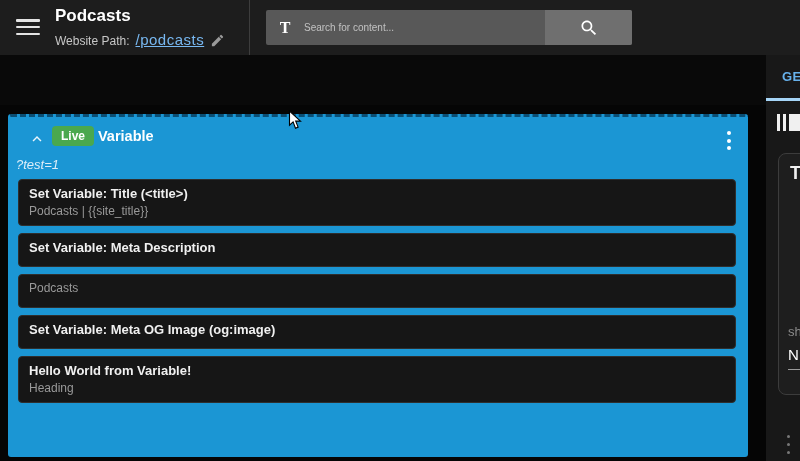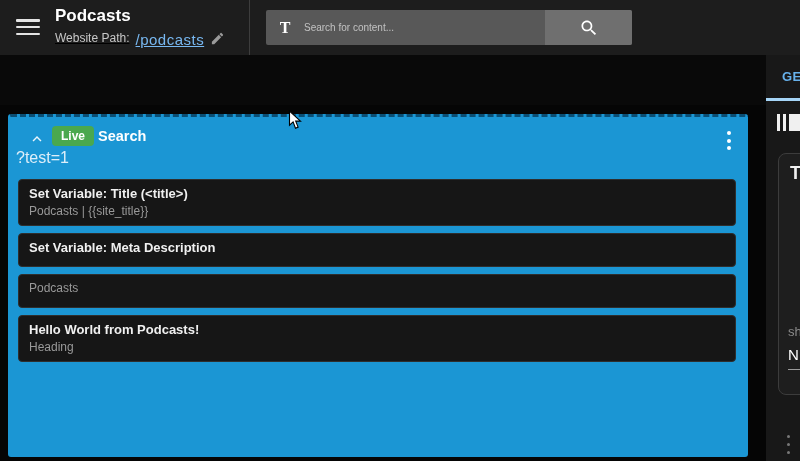--- a/index.html
+++ b/index.html
@@ -5,21 +5,21 @@
   * { margin:0; padding:0; box-sizing:border-box; }
   html,body { width:800px; height:461px; overflow:hidden; background:#000; }
   body { font-family:"Liberation Sans", sans-serif; position:relative; }
   .app { position:absolute; inset:0; width:720px; height:461px; background:#050505; }
 
   
   .topbar { position:absolute; left:0; top:0; width:800px; height:55px; background:#1d1d1d; }
   .hamburger { position:absolute; left:16px; top:16px; width:24px; height:22px; display:flex; flex-direction:column; justify-content:space-between; padding:3px 0; cursor:pointer; }
   .hamburger span { display:block; height:2.5px; background:#e3e3e3; border-radius:1px; }
   .page-title { position:absolute; left:55px; top:6px; font-size:17px; font-weight:bold; color:#fff; }
-  .path-row { position:absolute; left:55px; top:31px; display:flex; align-items:flex-start; gap:6px;text-decoration:underline; }
+  .path-row { position:absolute; left:55px; top:31px; display:flex; align-items:flex-end; gap:6px; }
   .path-label { font-size:12px; color:#c7c7c7; }
   .path-link { font-size:15px; color:#78b8f1; text-decoration:underline; letter-spacing:.5px; cursor:pointer; }
   .pencil { width:15px; height:15px; fill:#9a9a9a; cursor:pointer; }
   .topbar-divider { position:absolute; left:249px; top:0; width:1px; height:55px; background:#3d3d3d; }
   .searchbox { position:absolute; left:266px; top:10px; width:366px; height:35px; background:#585858; border-radius:2px; display:flex; align-items:center; }
   .type-icon { width:38px; text-align:center; color:#fff; font-weight:bold; font-size:16px; font-family:"Liberation Serif", serif; }
   .search-input { flex:1; background:transparent; border:none; outline:none; color:#bef264; font-size:10px; font-family:"Liberation Sans",sans-serif; }
   .search-input::placeholder { color:#c2c2c2; }
   .search-btn { width:87px; height:35px; background:#6f6f6f; border:none; border-radius:0 2px 2px 0; display:flex; align-items:center; justify-content:center; cursor:pointer; }
   .search-btn svg { width:20px; height:20px; fill:#fff; }
@@ -45,21 +45,21 @@
   .rp-dots { position:absolute; left:21px; top:380px; display:flex; flex-direction:column; gap:5px; }
   .rp-dots i { width:3px; height:3px; border-radius:50%; background:#777; }
 
   
   .main { position:absolute; left:0; top:105px; width:766px; height:356px; background:#050505; }
   .panel { position:absolute; left:8px; top:9px; width:740px; height:343px; background:#1b96d4; border-radius:3px; border-top:3px dashed #0a4e74; }
   .panel-header { position:relative; height:56px;padding-left:33px; }
   .chev-up { position:absolute; left:20px; top:13px; width:18px; height:18px; fill:#eaf5fc; cursor:pointer; }
   .live-badge { position:absolute; left:44px; top:9px; background:#4aa84e; color:#fff; font-size:12px; font-weight:bold; padding:3px 9px; border-radius:4px; }
   .panel-title { position:absolute; left:90px; top:11px; color:#fff; font-size:14.5px; font-weight:bold; }
-  .panel-subtitle { position:absolute; left:8px; top:32px; color:#ddeef9; font-size:16px; }
+  .panel-subtitle { position:absolute; left:8px; top:40px; color:#ddeef9; font-size:13px;font-style:italic; }
   .kebab { position:absolute; right:14px; top:11px; display:flex; flex-direction:column; gap:3.5px; padding:3px; cursor:pointer; }
   .kebab i { width:4px; height:4px; border-radius:50%; background:#fff; }
   .item-list { position:absolute; left:10px; right:12px; top:62px; }
   .item { background:#161616; border:1px solid #2e2e2e; border-radius:4px; margin-bottom:7px; padding:5px 8px 6px 10px; min-height:34px; cursor:pointer; }
   .item-title { color:#f0f0f0; font-size:13px; font-weight:bold; line-height:18px; white-space:nowrap; overflow:hidden; }
   .item-subtitle { color:#999; font-size:12px; line-height:16px; white-space:nowrap; overflow:hidden; }
 
   .cursor { position:absolute; left:288px; top:110px; z-index:50; pointer-events:none; }
 </style>
 </head>
@@ -167,21 +167,21 @@
       </div>
   </div>
 
   <div class="main">
     <div class="panel">
       <div class="panel-header">
         <svg class="chev-up" viewBox="0 0 24 24">
             <path d="M7.41 15.41 12 10.83l4.59 4.58L18 14l-6-6-6 6z"></path>
           </svg>
         <span class="live-badge">Live</span>
-        <span class="panel-title">Search</span>
+        <span class="panel-title">Variable</span>
         <span class="panel-subtitle">?test=1</span>
         <div class="kebab">
             <i></i>
             <i></i>
             <i></i>
           </div>
       </div>
       <div class="item-list">
 
           <div class="item">
@@ -192,23 +192,27 @@
           <div class="item">
             <div class="item-title">Set Variable: Meta Description</div>
 
           </div>
 
           <div class="item">
             <div class="item-subtitle">Podcasts</div>
           </div>
 
 
-
-          <div class="item">
-            <div class="item-title">Hello World from Podcasts!</div>
+          <div class="item">
+            <div class="item-title">Set Variable: Meta OG Image (og:image)</div>
+
+          </div>
+
+          <div class="item">
+            <div class="item-title">Hello World from Variable!</div>
             <div class="item-subtitle">Heading</div>
           </div>
         </div>
     </div>
   </div>
 
   <svg class="cursor" width="15" height="21" viewBox="0 0 15 21">
     <path d="M1.5 1 L1.5 15.2 L5.1 11.9 L7.5 18.2 L10.1 17.1 L7.7 11.1 L12.5 11.1 Z" fill="#fff" stroke="#000" stroke-width="1.1"></path>
   </svg>
 

